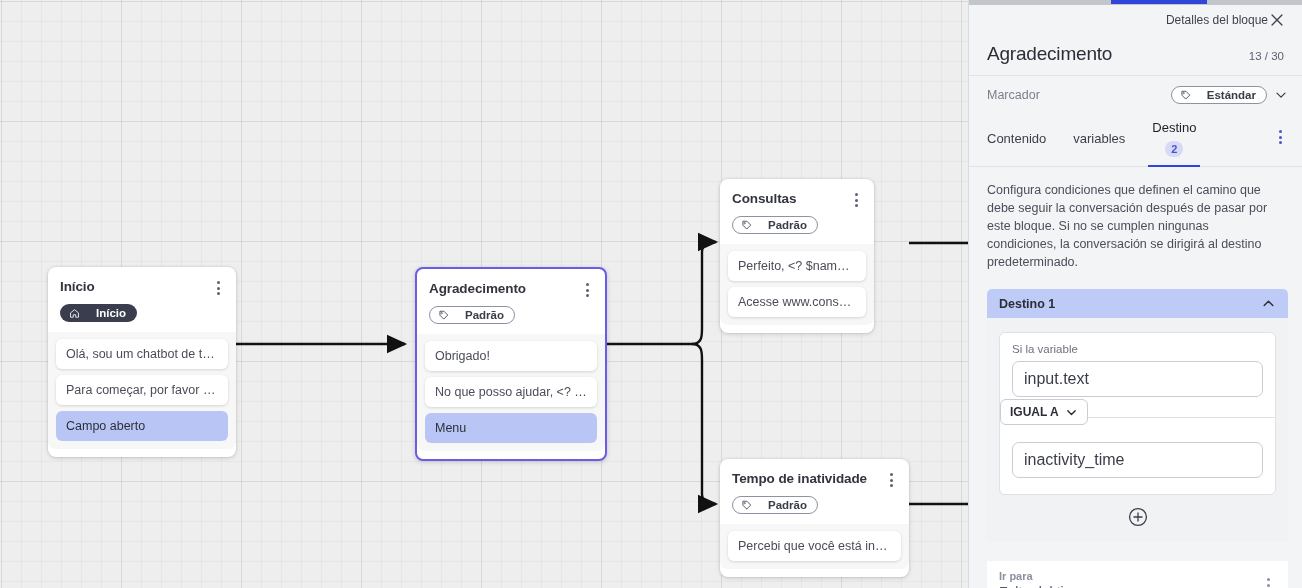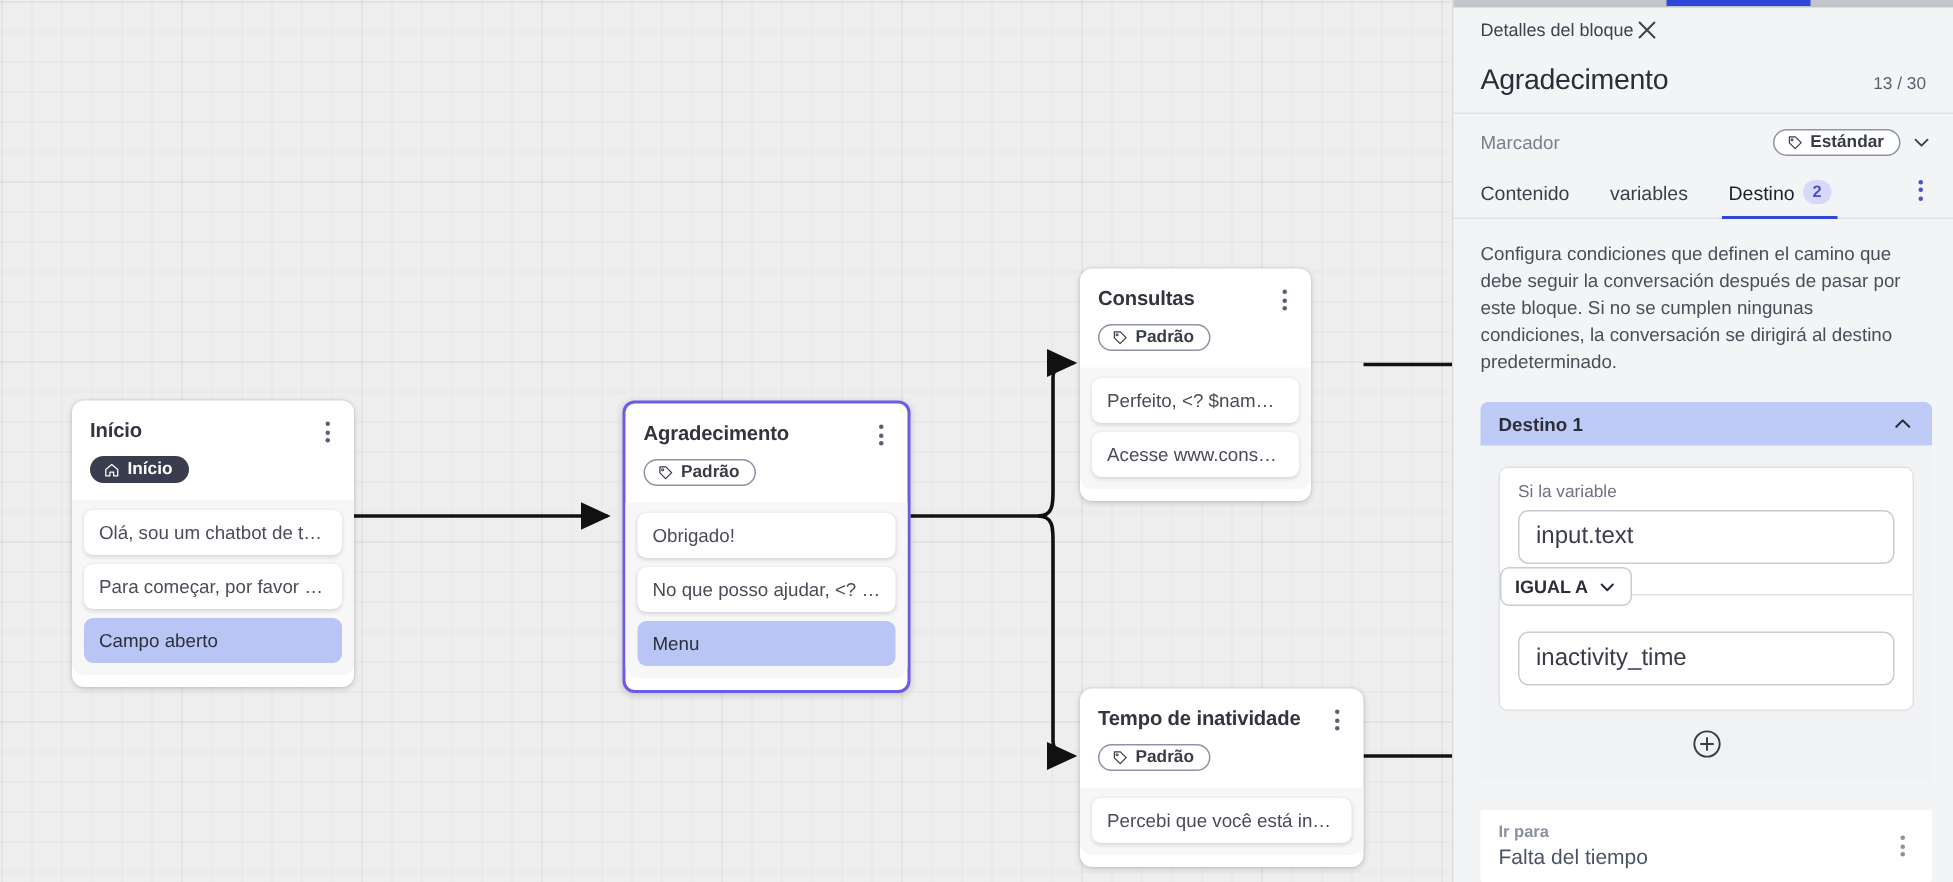--- a/index.html
+++ b/index.html
@@ -46,21 +46,21 @@
   .node-title {
     font-size: 13.5px; font-weight: 700; color: #32353f; letter-spacing: -0.1px;
     line-height: 16px;
   }
   .kebab { width: 16px; height: 18px; display: flex; flex-direction: column;
            align-items: center; justify-content: center; gap: 2.5px; cursor: pointer; flex: none; }
   .kebab i { width: 3px; height: 3px; border-radius: 50%; background: #5b6072; display: block; }
 
   .tagrow { padding: 7px 12px 9px 12px; }
   .tag {
-    display: inline-flex; align-items: center; gap: 5px;
+    display: inline-flex; align-items: center; gap: 16px;
     border: 1px solid #8d93a3; border-radius: 11px;
     padding: 2px 10px 2px 8px; font-size: 11.5px; font-weight: 700; color: #3a3d49;
     background: #fff;
   }
   .tag.dark {
     background: #3a3d4d; border: none; color: #ffffff; padding: 3px 11px 3px 9px;
     border-radius: 12px;
   }
   .tag svg { display: block; }
 
@@ -80,22 +80,22 @@
   #panel {
     position: absolute; right: 0; top: 0; width: 334px; height: 588px;
     background: #f3f4f6;
     border-left: 1px solid #d9dbe0;
     display: flex; flex-direction: column;
   }
   #topbar { height: 5px; background: #c2c5cc; position: relative; flex: none; }
   #topbar .fill { position: absolute; left: 142px; top: 0; width: 96px; height: 4px; background: #2e47d8; }
 
   .panel-header {
-    display: flex; align-items: center; justify-content: flex-start;
-    padding: 6px 4px 8px 18px; flex: none;
+    display: flex; align-items: center; justify-content: flex-end;
+    padding: 6px 16px 8px 18px; flex: none;
   }
   .panel-header-title { font-size: 12px; color: #3f424d; font-weight: 400; }
   .close-x { width: 18px; height: 18px; cursor: pointer; color: #3f424d; }
 
   .panel-title-row {
     display: flex; align-items: baseline; justify-content: space-between;
     padding: 6px 18px 10px 18px; border-bottom: 1px solid #e0e2e6; flex: none;
   }
   .panel-title { font-size: 19px; font-weight: 400; color: #2b2e38; letter-spacing: -0.2px; }
   .panel-count { font-size: 11.5px; color: #5b6072; }
@@ -108,21 +108,21 @@
   .marcador-right { display: flex; align-items: center; gap: 7px; }
 
   .tabs {
     display: flex; align-items: center; padding: 0 14px 0 18px;
     border-bottom: 1px solid #e0e2e6; flex: none; position: relative;
   }
   .tab {
     font-size: 13px; color: #3b3e49; padding: 6px 0 9px 0; margin-right: 27px;
     cursor: pointer; position: relative; display: flex; align-items: center; gap: 6px;
   }
-  .tab.active { color: #1d2029; }
+  .tab.active { color: #1d2029; flex-direction: column; }
   .tab.active::after {
     content: ""; position: absolute; left: -4px; right: -4px; bottom: -1px;
     height: 2px; background: #2e47d8;
   }
   .tab-badge {
     background: #d7d9f8; color: #4a53c9; border-radius: 9px;
     font-size: 11px; font-weight: 700; padding: 1px 6px; line-height: 14px;
   }
   .tabs .kebab { margin-left: auto; margin-bottom: 6px; }
 

